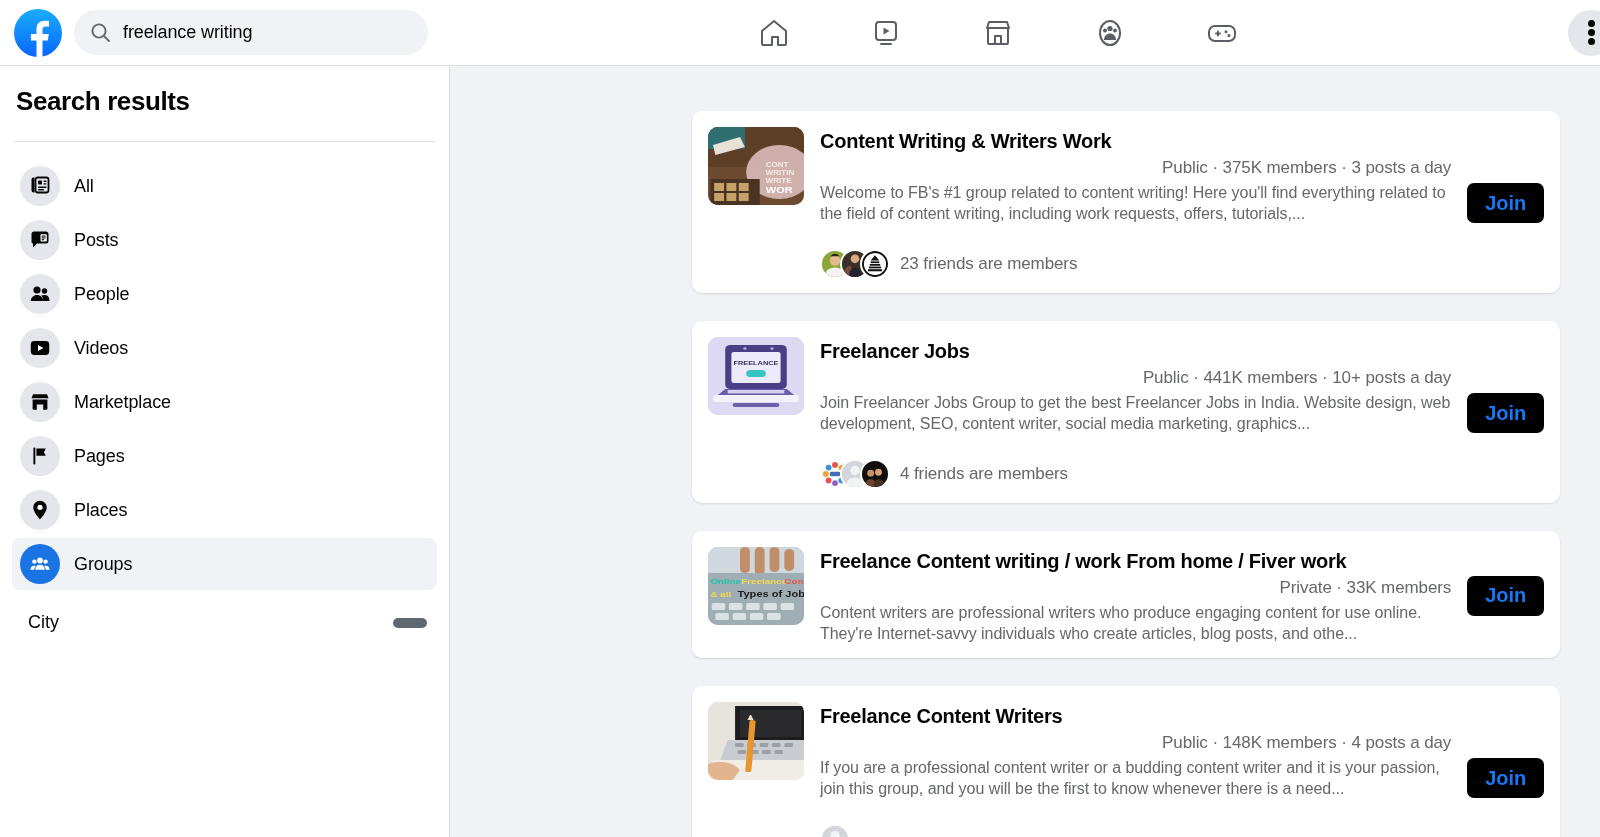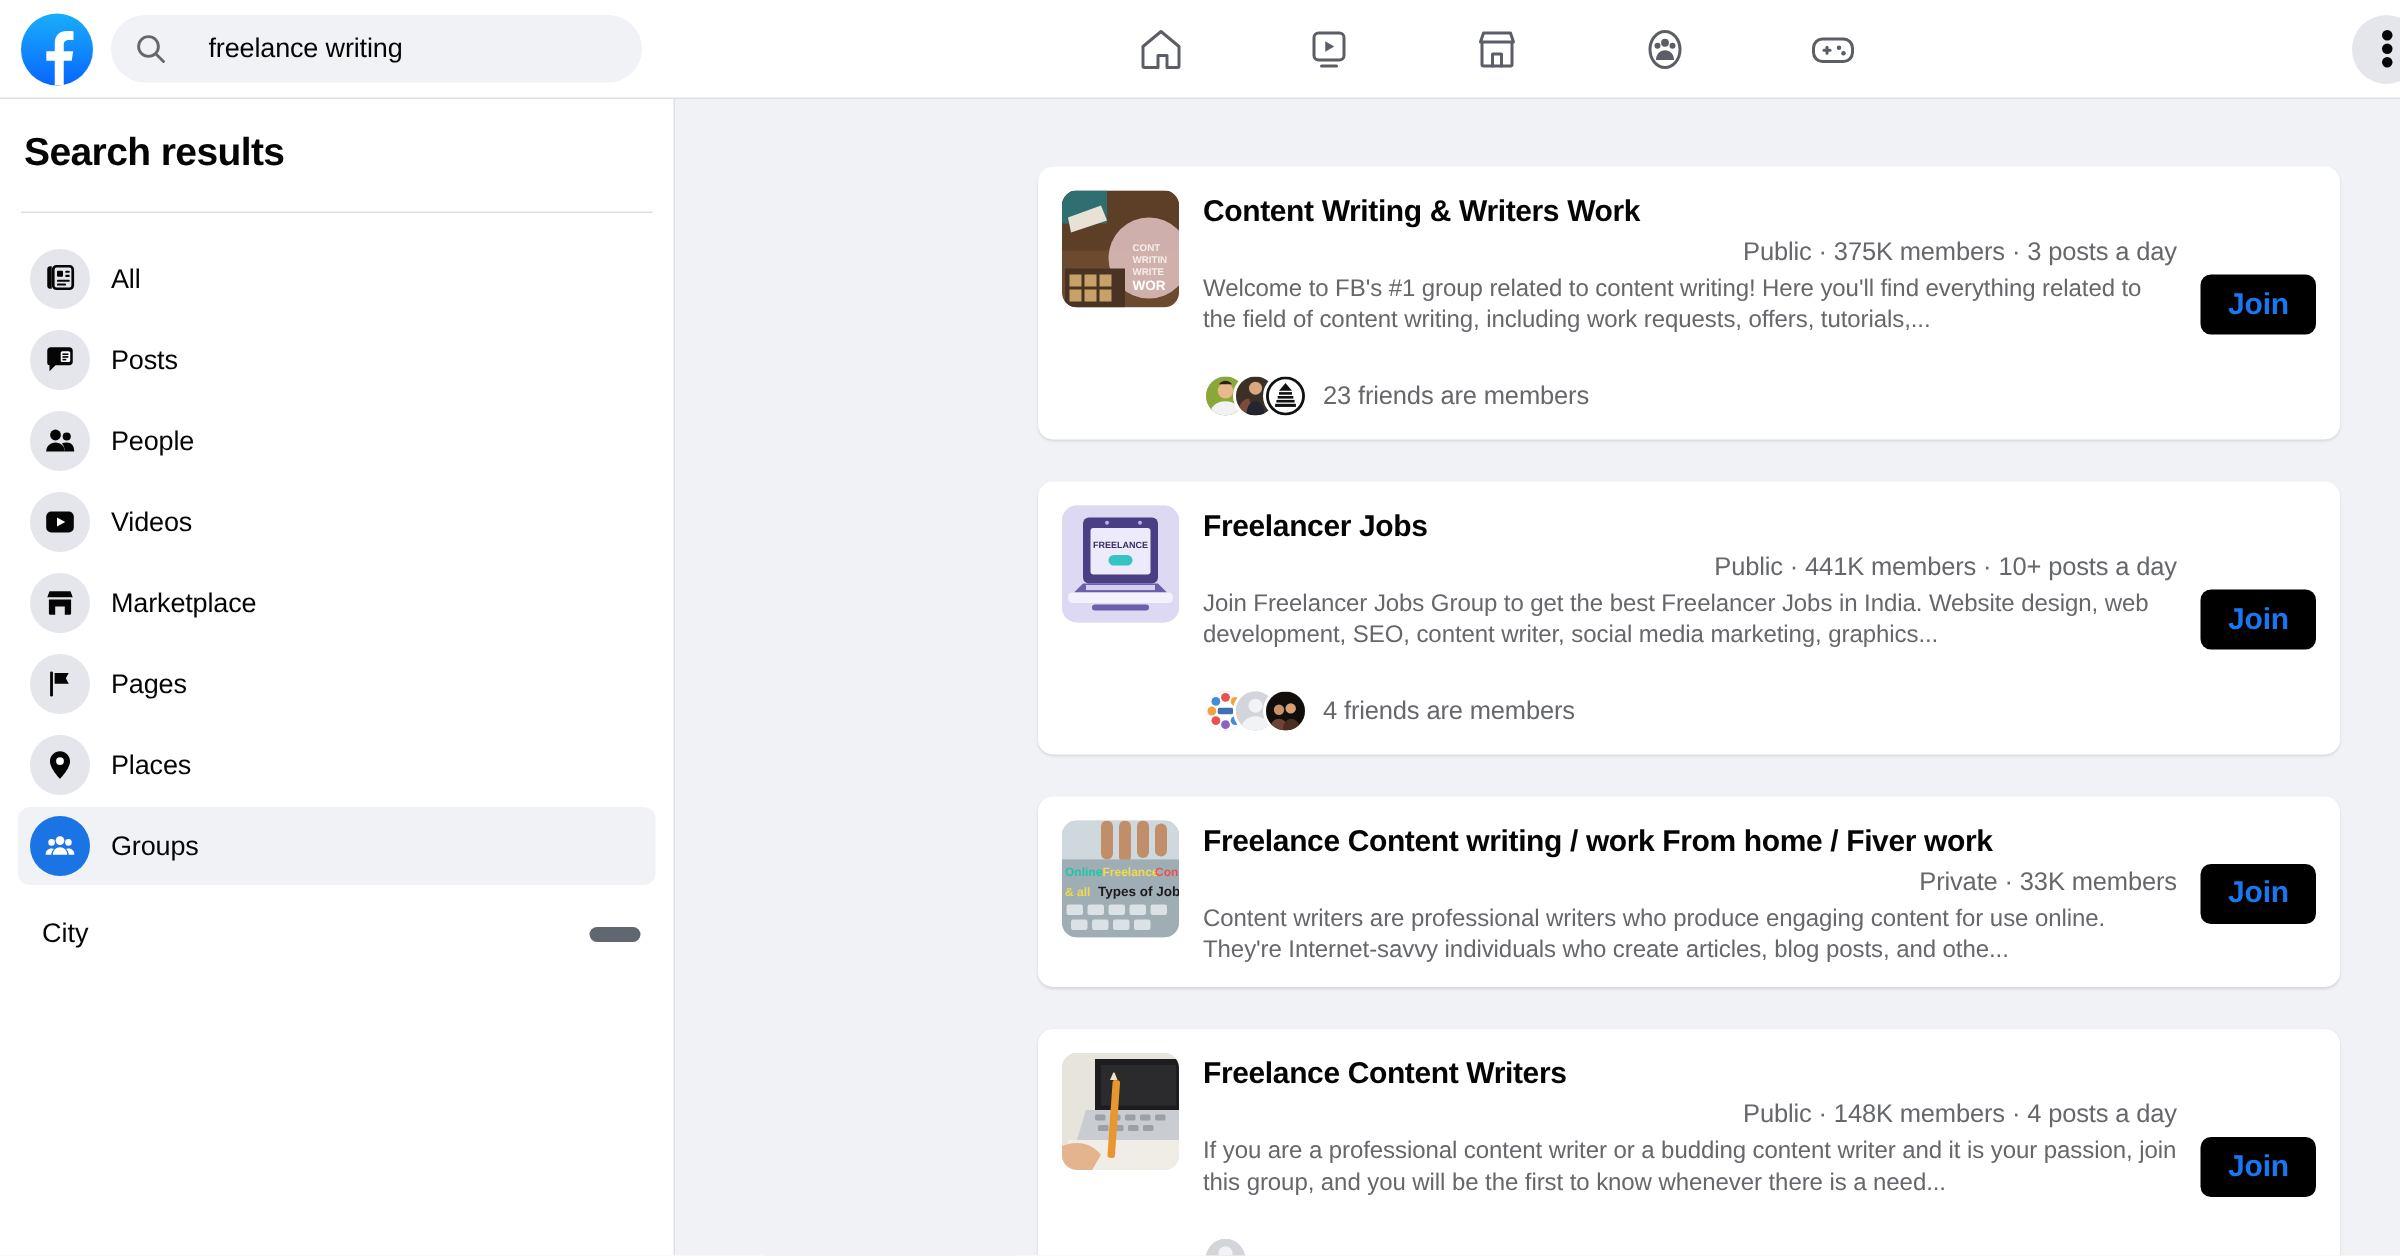--- a/index.html
+++ b/index.html
@@ -45,21 +45,21 @@
   .fb-logo svg { display: block; }
 
   .search-pill {
     width: 354px;
     height: 45px;
     border-radius: 23px;
     background: #f0f2f5;
     display: flex;
     align-items: center;
     padding: 16px 16px;
-    gap: 28px;
+    gap: 12px;
     cursor: text;
   }
   .search-pill .magnifier { flex: 0 0 auto; display: block; }
   .search-value {
     font-size: 18px;
     color: #050505;
     letter-spacing: -0.1px;
     white-space: nowrap;
     overflow: hidden;
   }
@@ -209,21 +209,21 @@
     border-radius: 10px;
     box-shadow: 0 1px 2px rgba(0,0,0,0.12);
     padding: 16px 16px 14px 16px;
     margin-bottom: 28px;
     display: flex;
     align-items: flex-start;
     gap: 16px;
   }
 
   .thumb {
-    width: 78px;
+    width: 96px;
     height: 78px;
     border-radius: 10px;
     flex: 0 0 auto;
     overflow: hidden;
     position: relative;
     background: #d8d8d8;
   }
   .thumb svg { display: block; width: 100%; height: 100%; }
 
   .card-body {

